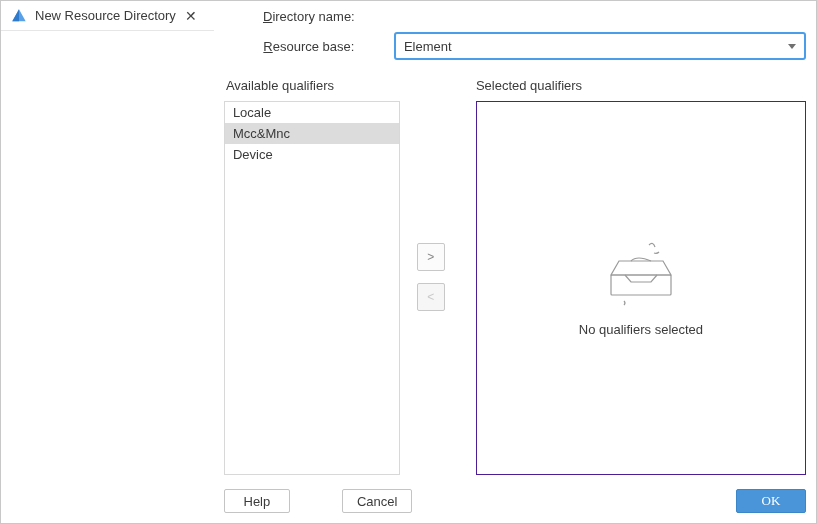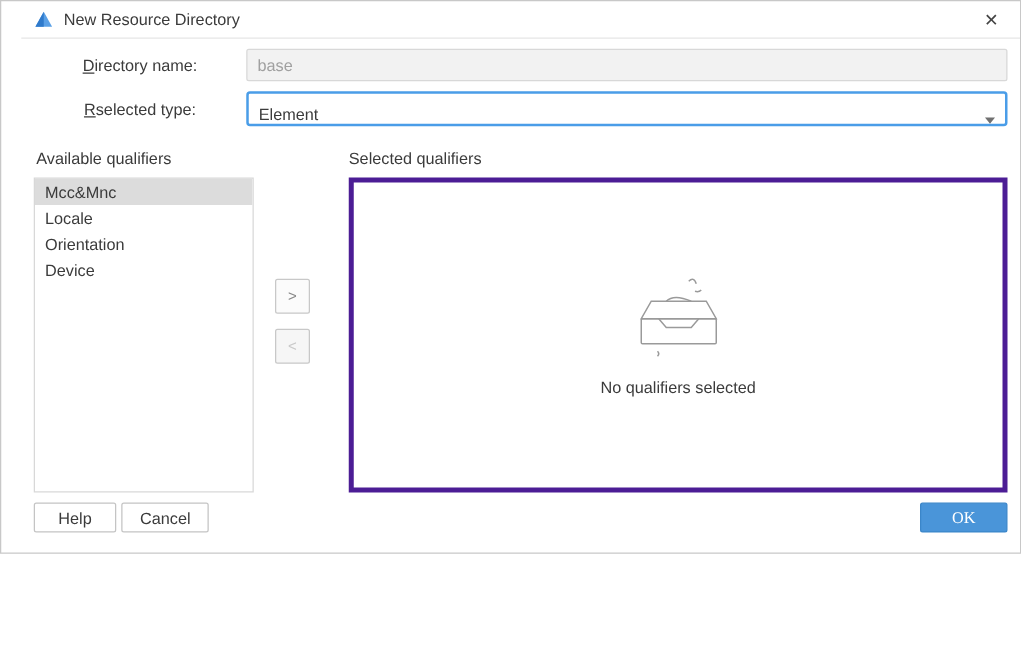--- a/index.html
+++ b/index.html
@@ -6,26 +6,25 @@
   html, body {
     margin: 0; padding: 0;
     width: 817px; height: 524px;
     font-family: "Segoe UI", Arial, sans-serif;
     font-size: 13px;
     color: #3b3b3b;
     background: #fff;
     overflow: hidden;
   }
   .dialog {
-    width: 817px; height: 443px;
+    width: 817px; height: 524px;
     border: 1px solid #c8c8c8;
     background: #fff;
     display: flex;
-    flex-direction: column;
-    padding-left: 16px;
+    flex-direction: row;
   }
   .titlebar {
     height: 30px;
     display: flex;
     align-items: center;
     padding: 0 8px 0 10px;
     border-bottom: 1px solid #e6e6e6;
   }
   .titlebar .icon { margin-right: 8px; display:flex; align-items:center;}
   .titlebar .title { flex: 1; font-size: 13px; color:#3b3b3b;}
@@ -62,21 +61,21 @@
     font-size: 13px;
     color: #a0a0a0;
     outline: none;
   }
   .resource-select-wrap {
     flex: 1; height: 28px;
     border: 2px solid #4a9de8;
     border-radius: 3px;
     background: #fff;
     display: flex;
-    align-items: flex-end;
+    align-items: center;
     padding: 0 8px;
     position: relative;
   }
   .resource-select-wrap .value { flex:1; color:#3b3b3b; }
   .resource-select-wrap .caret {
     width:0;height:0;
     border-left:4px solid transparent;
     border-right:4px solid transparent;
     border-top:5px solid #707070;
   }
@@ -124,49 +123,50 @@
   }
   .move-btn.disabled { color:#c9c9c9; cursor:default; background:#f6f6f6;}
   .selected-col {
     flex:1;
     display:flex; flex-direction:column;
     margin-left: 14px;
   }
   .selected-col .heading { font-size:13px; margin-bottom:8px; }
   .selected-box {
     flex:1;
-    border:4px solid #4c1d95;
+    border:1px solid #4c1d95;
     background:#fff;
     display:flex;
     align-items:center;
     justify-content:center;
     flex-direction:column;
     color:#555;
   }
   .empty-svg { margin-bottom:10px; }
   .empty-text { font-size:13px; color:#3b3b3b;}
   .button-row {
     height: 30px;
     display:flex;
-    align-items:flex-start;
+    align-items:flex-end;
     margin-top:8px;
+    gap:28px;
   }
   .btn {
     height:24px;
     min-width:66px;
     padding:0 14px;
     border:1px solid #c4c4c4;
     background:#fff;
     border-radius:2px;
     font-size:13px;
     color:#3b3b3b;
     cursor:pointer;
     display:inline-flex;align-items:center;justify-content:center;
   }
-  .btn + .btn { margin-left:4px; }
+  .btn + .btn { margin-left:24px; }
   .spacer { flex:1; }
   .btn.primary {
     background:#4a95d9;
     border:1px solid #3b86c9;
     color:#fff;
     min-width:70px;
     font-family:Liberation Serif, serif;
   }
 </style>
 </head>
@@ -180,37 +180,35 @@
           <path fill="#2f7acb" d="M12 2 L12 20 H2 Z"></path>
         </svg>
     </span>
     <span class="title">New Resource Directory</span>
     <span class="close">✕</span>
   </div>
 
   <div class="content">
     <div class="form-row">
       <div class="label"><span class="ul">D</span><span>irectory name:</span></div>
-      <input class="directory-input" readonly="" value="base" style="">
     </div>
     <div class="form-row">
-      <div class="label"><span class="ul">R</span><span>selected type:</span></div>
+      <div class="label"><span class="ul">R</span><span>esource base:</span></div>
       <div class="resource-select-wrap">
         <span class="value">Element</span>
         <span class="caret"></span>
       </div>
     </div>
 
     <div class="qualifiers-area">
       <div class="avail-col">
         <div class="heading">Available qualifiers</div>
         <div class="avail-list" id="avail-list">
+            <div class="item">Locale</div>
             <div class="item selected">Mcc&amp;Mnc</div>
-            <div class="item">Locale</div>
-            <div class="item">Orientation</div>
             <div class="item">Device</div>
           </div>
       </div>
 
       <div class="mid-col">
         <div class="move-btn">&gt;</div>
         <div class="move-btn disabled">&lt;</div>
       </div>
 
       <div class="selected-col">

